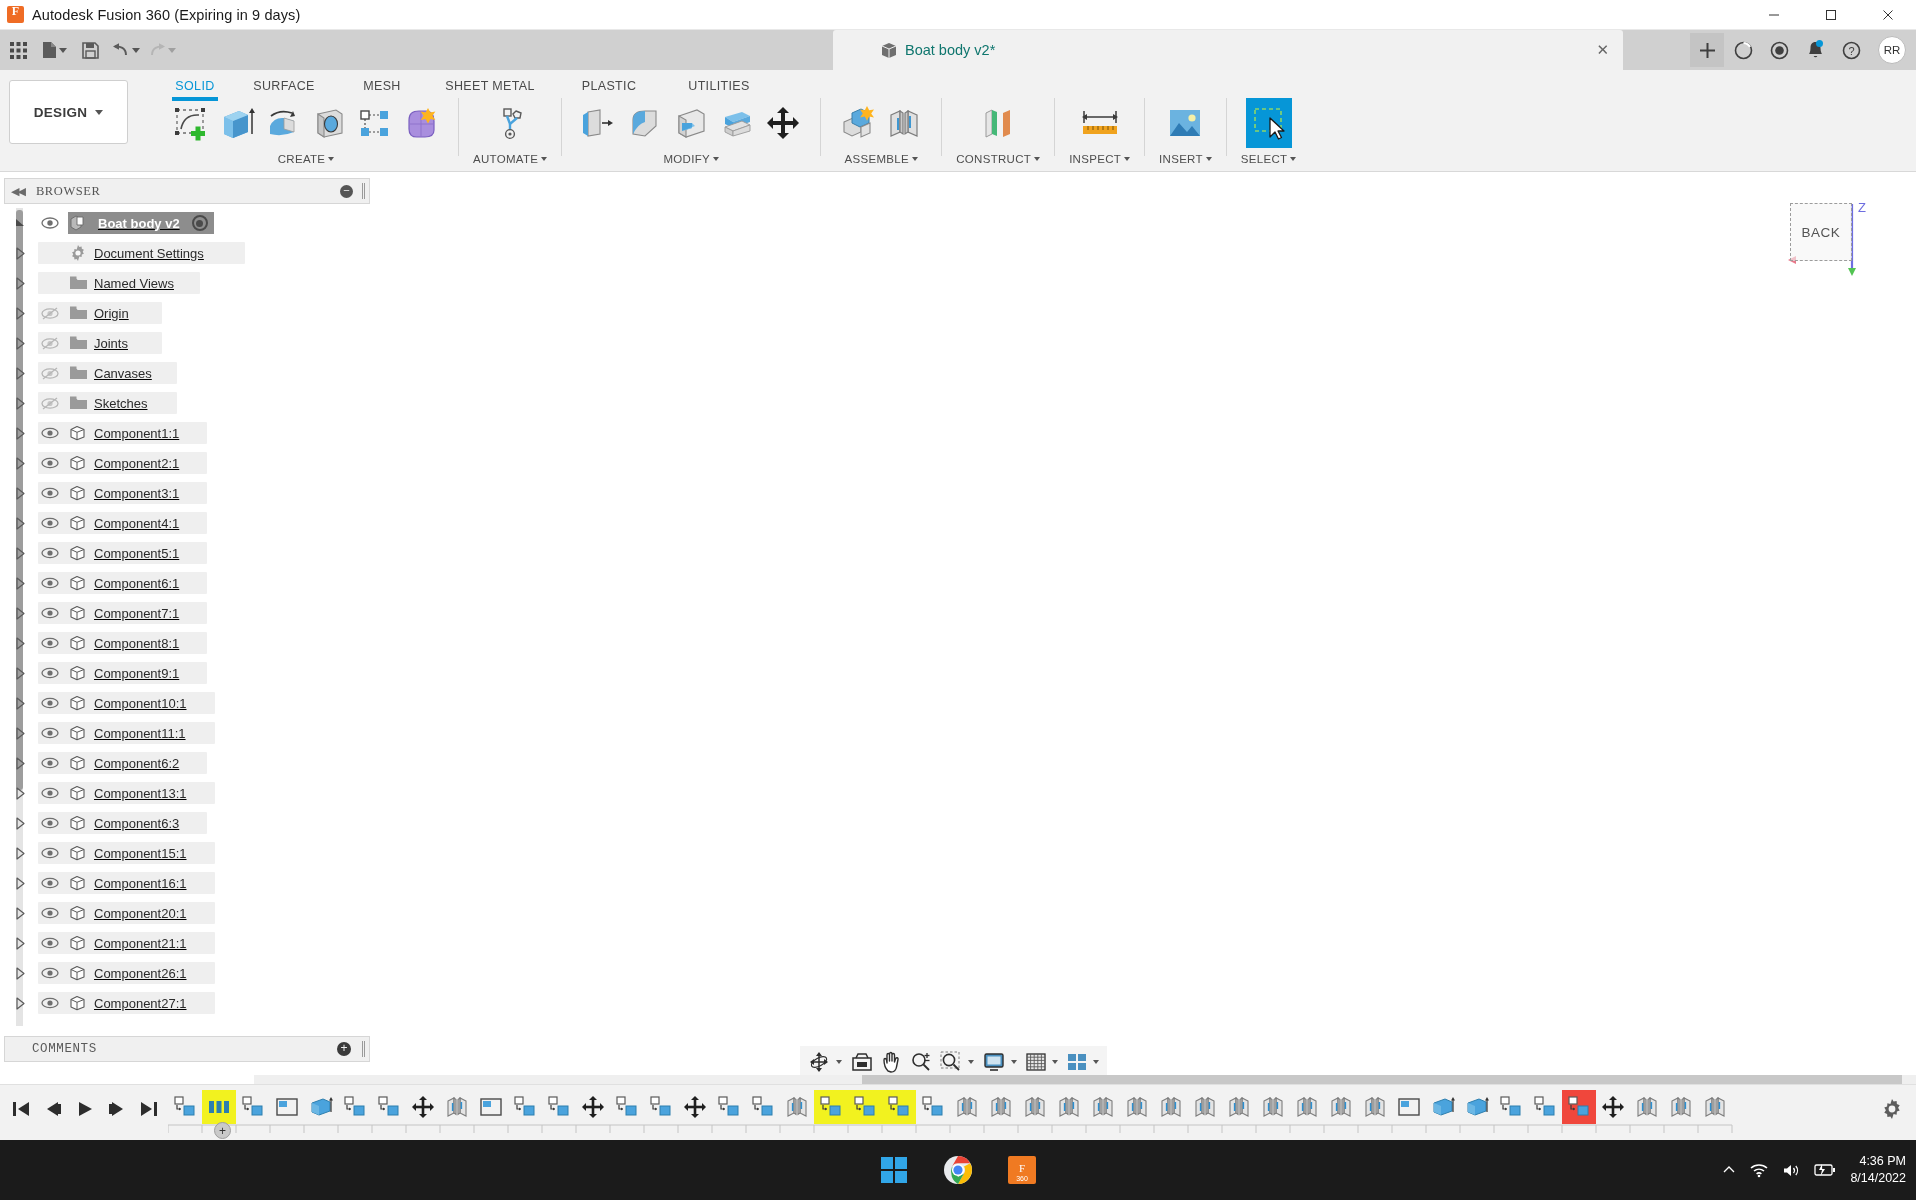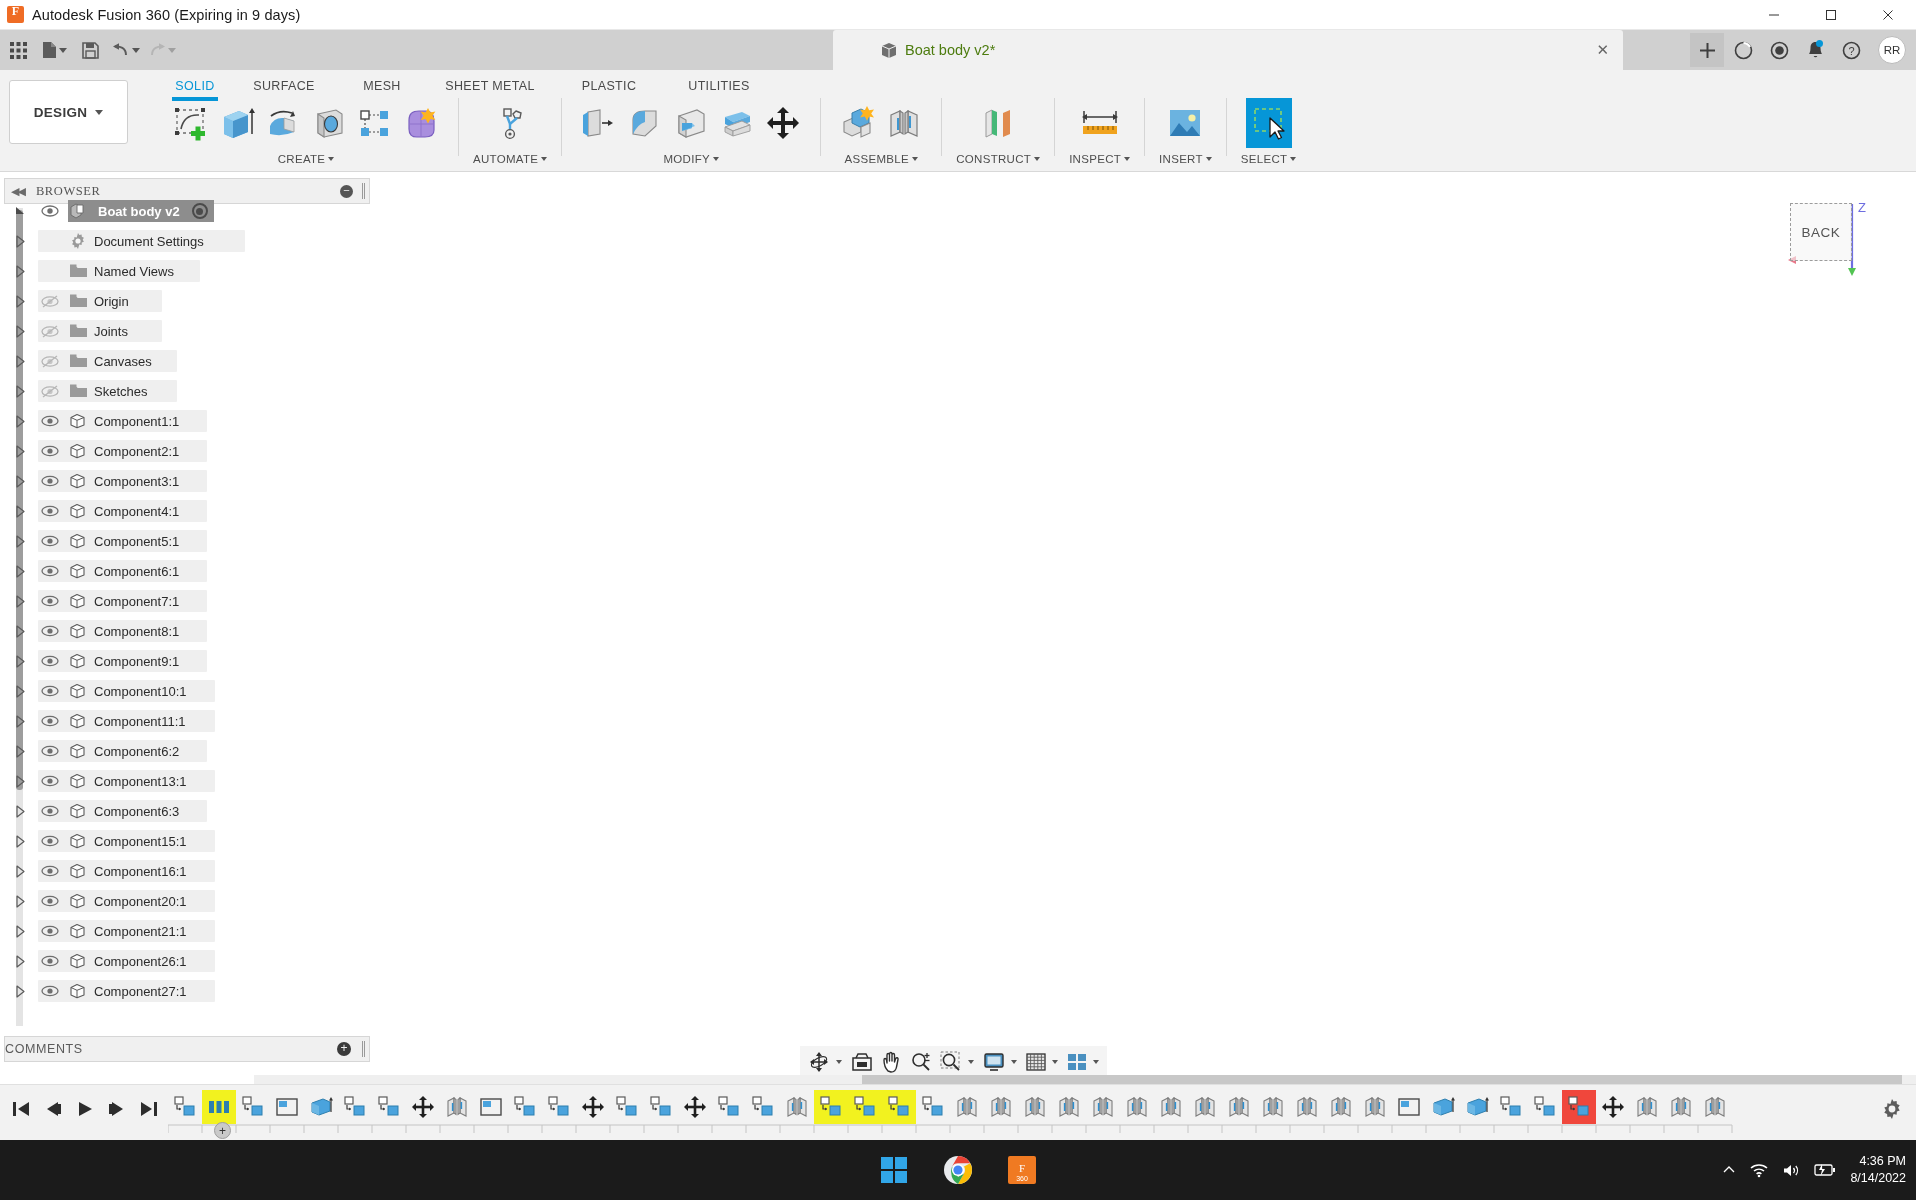--- a/index.html
+++ b/index.html
@@ -42,21 +42,21 @@
   .caret { width: 0; height: 0; border-left: 4px solid transparent; border-right: 4px solid transparent;
            border-top: 5px solid #555; margin-left: 2px; }
 
   
   .doctabwrap {
     position: absolute; left: 833px; top: 30px; width: 790px; height: 40px;
     background: #f1f1f1; display: flex; align-items: center;
     border-radius: 3px 3px 0 0;
   }
   .doctab-icon { width: 16px; height: 17px; margin-left: 48px; margin-right: 8px; flex: none; }
-  .doctab-label { font-size: 14.5px; color: #4d7c0f; }
+  .doctab-label { font-size: 14.5px; color: #0f766e; }
   .doctab-close { margin-left: auto; margin-right: 14px; font-size: 15px; color: #666; }
 
   .hdr-right { position: absolute; right: 10px; top: 30px; height: 40px; display: flex; align-items: center; gap: 2px; }
   .hdr-ic { width: 34px; height: 34px; display: flex; align-items: center; justify-content: center;
             color: #3f3f3f; position: relative; }
   .hdr-ic.plusbg { background: #c4c4c4; }
   .avatar { width: 28px; height: 28px; border-radius: 50%; background: #fff; border: 1px solid #bbb;
             display: flex; align-items: center; justify-content: center; font-size: 11.5px; color: #333;
             margin-left: 8px; }
   .notif-dot { position: absolute; top: 7px; right: 9px; width: 7px; height: 7px; border-radius: 50%;
@@ -97,21 +97,21 @@
     position: absolute; left: 4px; top: 178px; width: 366px; height: 26px;
     background: #f0f0f0; border: 1px solid #d6d6d6; display: flex; align-items: center;
   }
   .bh-collapse { margin-left: 6px; color: #6b6b6b; font-size: 11px; letter-spacing: -2px; }
   .bh-title { margin-left: 12px; font-size: 12.5px; color: #555; letter-spacing: .6px; font-family: Liberation Serif, serif; }
   .bh-min { margin-left: auto; margin-right: 16px; width: 13px; height: 13px; border-radius: 50%;
             background: #555; color: #f0f0f0; font-size: 11px; line-height: 11px; text-align: center; }
   .bh-grip { position: absolute; right: 4px; width: 3px; height: 16px;
              border-left: 1px solid #9a9a9a; border-right: 1px solid #9a9a9a; }
 
-  .tree { position: absolute; left: 14px; top: 196px; width: 360px; height: 820px; }
+  .tree { position: absolute; left: 14px; top: 208px; width: 360px; height: 820px; text-decoration: underline; }
   .trow { height: 30px; display: flex; align-items: center; position: relative; }
   .trow .bg { position: absolute; left: 24px; height: 22px; background: rgba(235,235,235,.82);
               border-radius: 1px; }
   .tarrow { width: 22px; text-align: center; color: #777; font-size: 12px; position: relative; z-index: 2; }
   .teye { width: 28px; display: flex; align-items: center; justify-content: center; position: relative; z-index: 2; }
   .ticon { width: 28px; display: flex; align-items: center; justify-content: center; position: relative; z-index: 2; }
   .tlabel { font-size: 13px; color: #2b2b2b; position: relative; z-index: 2; margin-left: 2px; }
   .trow.root .rootbg { position: absolute; left: 54px; width: 146px; height: 22px; background: #8d8d8d; }
   .trow.root .tlabel { color: #fff; font-weight: bold; margin-left: 6px; }
   .troot-dot { width: 16px; height: 16px; border: 2px solid #4a4a4a; border-radius: 50%;
@@ -122,21 +122,21 @@
 
   
   .canvas {
     position: absolute; left: 0; top: 172px; width: 1916px; height: 860px;
     background: #fefefe; overflow: hidden; z-index: -1;
   }
   .comments-bar {
     position: absolute; left: 4px; top: 1036px; width: 366px; height: 26px;
     background: #f0f0f0; border: 1px solid #d6d6d6; display: flex; align-items: center;
   }
-  .cb-title { margin-left: 0; font-size: 12.5px; color: #5a5a5a; letter-spacing: .6px; }
+  .cb-title { margin-left: 27px; font-size: 12.5px; color: #5a5a5a; letter-spacing: .6px; font-family: Liberation Mono, monospace; }
   .cb-plus { margin-left: auto; margin-right: 18px; width: 14px; height: 14px; border-radius: 50%;
              background: #3a3a3a; color: #f0f0f0; font-size: 12px; line-height: 13px; text-align: center; }
 
   
   .viewcube { position: absolute; left: 1790px; top: 198px; width: 74px; height: 74px; }
   .vc-face { position: absolute; left: 0; top: 5px; width: 62px; height: 58px;
              border: 1px dashed #9c9c9c; background: rgba(245,245,245,.6);
              display: flex; align-items: center; justify-content: center; }
   .vc-face span { font-size: 13.5px; color: #555; letter-spacing: .5px; }
 

